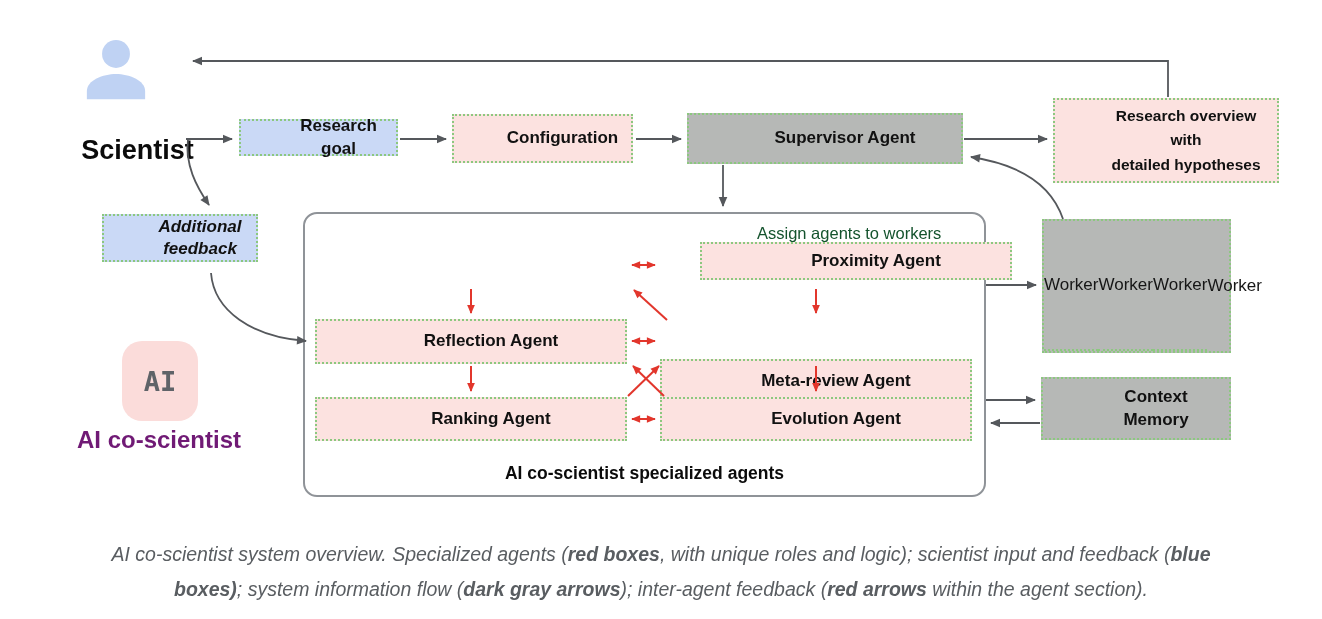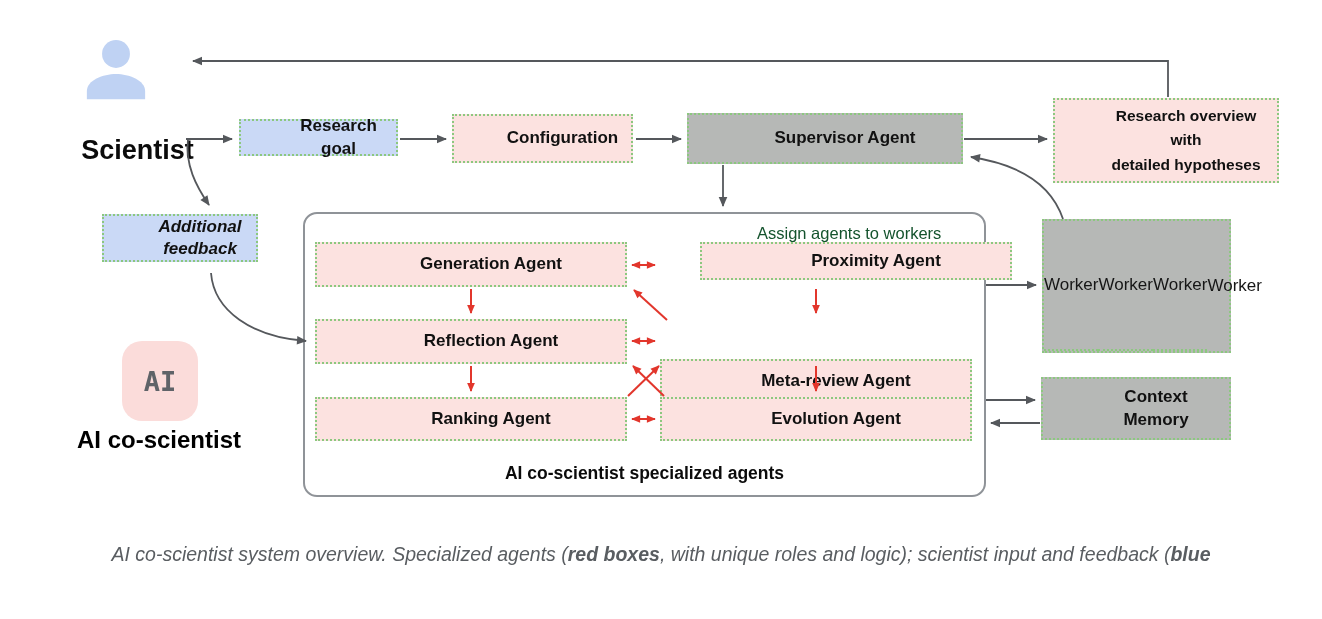--- a/index.html
+++ b/index.html
@@ -32,21 +32,21 @@
     display:flex;flex-direction:row;}
   .worker-row{flex:1;display:flex;align-items:center;justify-content:center;
     font-size:17px;font-weight:400;color:#161616;border-bottom:2px dotted #8cc87f;}
   .worker-row:last-child{border-bottom:none;}
 
   .ai-badge{position:absolute;left:122px;top:341px;width:76px;height:80px;border-radius:20px;
     background:#fbdcda;display:flex;align-items:center;justify-content:center;
     font-family:"DejaVu Sans Mono","Liberation Mono",monospace;
     font-size:27px;font-weight:700;color:#5f6368;}
   .ai-label{position:absolute;left:48px;top:426px;width:222px;text-align:center;
-    font-size:24px;font-weight:700;color:#000000;}
+    font-size:24px;font-weight:700;color:#701a75;}
 
   .arrows{position:absolute;left:0;top:0;width:1322px;height:619px;pointer-events:none;}
   .garr{stroke:#55585c;stroke-width:1.8;fill:none;}
   .rarr{stroke:#e2362c;stroke-width:2;fill:none;}
 
   .caption{position:absolute;left:0;top:537px;width:1322px;text-align:center;
     font-size:19.5px;line-height:35px;font-style:italic;color:#595d61;}
   .caption b{font-weight:700;}
 </style>
 </head>
@@ -66,21 +66,20 @@
   <div class="box pink" style="left:1053px;top:98px;width:226px;height:85px;font-size:15.5px;line-height:1.55;">Research overview
 with
 detailed hypotheses</div>
 
   <div class="assign-label">Assign agents to workers</div>
 
   <div class="box blue" style="left:102px;top:214px;width:156px;height:48px;font-style:italic;">Additional
 feedback</div>
 
   <div class="agents-container"></div>
-  <div class="box pink" style="left:315px;top:242px;width:312px;height:45px;">Generation Agent</div>
   <div class="box pink" style="left:660px;top:242px;width:312px;height:38px;margin-left:40px;">Proximity Agent</div>
   <div class="box pink" style="left:315px;top:319px;width:312px;height:45px;">Reflection Agent</div>
   <div class="box pink" style="left:660px;top:319px;width:312px;height:45px;margin-top:40px;">Meta-review Agent</div>
   <div class="box pink" style="left:315px;top:397px;width:312px;height:44px;">Ranking Agent</div>
   <div class="box pink" style="left:660px;top:397px;width:312px;height:44px;">Evolution Agent</div>
   <div class="container-label">AI co-scientist specialized agents</div>
 
   <div class="worker-stack">
     <div class="worker-row">Worker</div>
     <div class="worker-row">Worker</div>
@@ -124,15 +123,16 @@
     <path class="rarr" d="M 471 366 L 471 391" marker-end="url(#ar)"></path>
     <path class="rarr" d="M 816 289 L 816 313" marker-end="url(#ar)"></path>
     <path class="rarr" d="M 816 366 L 816 391" marker-end="url(#ar)"></path>
     <path class="rarr" d="M 667 320 L 634 290" marker-end="url(#ar)"></path>
     <path class="rarr" d="M 628 396 L 659 366" marker-end="url(#ar)"></path>
     <path class="rarr" d="M 664 396 L 633 366" marker-end="url(#ar)"></path>
   </svg>
 
   <div class="caption">
     <div><span>AI co-scientist system overview. Specialized agents (</span><b>red boxes</b><span>, with unique roles and logic); scientist input and feedback (</span><b>blue</b></div>
+    <div><b>boxes)</b><span>; system information flow (</span><b>dark gray arrows</b><span>); inter-agent feedback (</span><b>red arrows</b><span> within the agent section).</span></div>
   </div>
 
 </div>
 
 </body></html>

